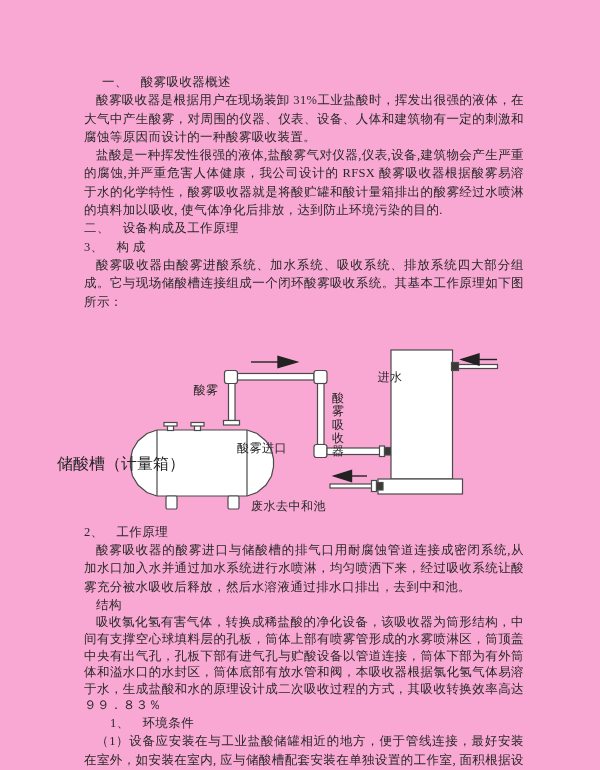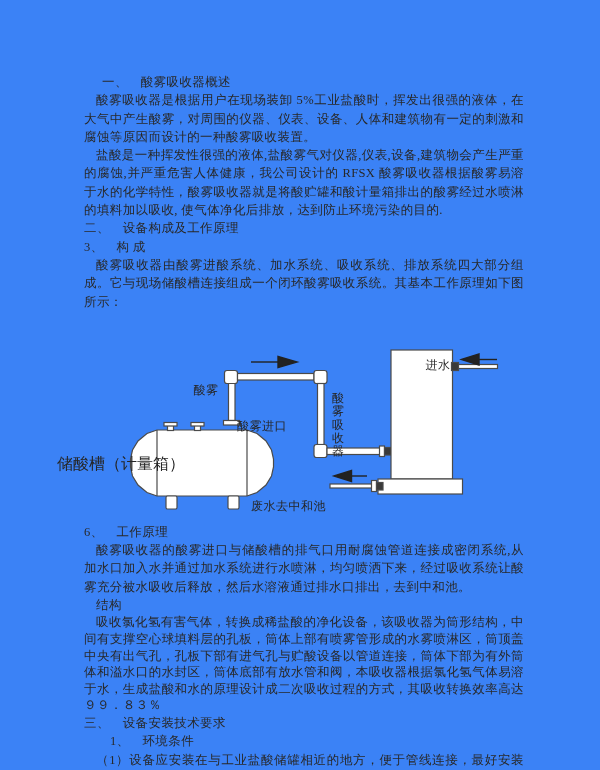--- a/index.html
+++ b/index.html
@@ -6,21 +6,21 @@
   body{
     width:600px;height:770px;
     background:#fefefe;
     font-family:"Liberation Serif","DejaVu Serif",serif;
     color:#282828;
   }
   .page{
     position:relative;
     width:600px;height:770px;
     overflow:hidden;
-    background:#3b82f6;
+    background:#f9a8d4;
   }
   .doc{
     padding:73px 76px 0 84px;
     font-size:12.5px;
     line-height:18.3px;
     letter-spacing:0.4px;
     text-align:justify;
   }
   .doc p, .doc h3{margin:0;font-size:12.5px;font-weight:normal;}
   .h-num1{padding-left:18px;}
@@ -43,39 +43,39 @@
     position:absolute;
     font-size:12px;
     line-height:13px;
     letter-spacing:0.5px;
     color:#262626;
     text-align:center;
     text-indent:0;
   }
   .lbl-tank{left:55px;top:146px;width:132px;font-size:16px;letter-spacing:0;}
   .lbl-mist{left:186px;top:73px;width:40px;}
-  .lbl-inlet{left:227px;top:109px;width:70px;}
-  .lbl-water{left:370px;top:48px;width:40px;margin-left:48px;}
+  .lbl-inlet{left:227px;top:131px;width:70px;}
+  .lbl-water{left:370px;top:60px;width:40px;}
   .lbl-waste{left:230px;top:189px;width:96px;text-align:right;}
   .lbl-absorber{
     left:331px;top:81px;width:14px;
     word-break:break-all;
     line-height:13.4px;
     letter-spacing:0;
   }
 </style>
 </head>
 <body>
 
 <div class="page">
   <div class="doc">
 
     <h3 class="h-num1">一、　酸雾吸收器概述</h3>
 
-    <p class="indent gap-lg">酸雾吸收器是根据用户在现场装卸 5%工业盐酸时，挥发出很强的液体，在大气中产生酸雾，对周围的仪器、仪表、设备、人体和建筑物有一定的刺激和腐蚀等原因而设计的一种酸雾吸收装置。</p>
+    <p class="indent gap-lg">酸雾吸收器是根据用户在现场装卸 31%工业盐酸时，挥发出很强的液体，在大气中产生酸雾，对周围的仪器、仪表、设备、人体和建筑物有一定的刺激和腐蚀等原因而设计的一种酸雾吸收装置。</p>
     <p class="indent">盐酸是一种挥发性很强的液体,盐酸雾气对仪器,仪表,设备,建筑物会产生严重的腐蚀,并严重危害人体健康，我公司设计的 RFSX 酸雾吸收器根据酸雾易溶于水的化学特性，酸雾吸收器就是将酸贮罐和酸计量箱排出的酸雾经过水喷淋的填料加以吸收, 使气体净化后排放，达到防止环境污染的目的.</p>
 
     <h3 class="gap-md">二、　设备构成及工作原理</h3>
     <h3>3、　构  成</h3>
     <p class="indent">酸雾吸收器由酸雾进酸系统、加水系统、吸收系统、排放系统四大部分组成。它与现场储酸槽连接组成一个闭环酸雾吸收系统。其基本工作原理如下图所示：</p>
 
     <div class="diagram">
       <svg width="600" height="212" viewBox="0 305 600 212">
         <g stroke="#4a4a4a" stroke-width="1.2" fill="#ffffff">
 
@@ -124,23 +124,22 @@
         </g>
       </svg>
       <div class="dlabel lbl-tank">储酸槽（计量箱）</div>
       <div class="dlabel lbl-mist">酸雾</div>
       <div class="dlabel lbl-inlet">酸雾进口</div>
       <div class="dlabel lbl-absorber">酸雾吸收器</div>
       <div class="dlabel lbl-water">进水</div>
       <div class="dlabel lbl-waste">废水去中和池</div>
     </div>
 
-    <h3 class="gap-sm">6、　工作原理</h3>
+    <h3 class="gap-sm">2、　工作原理</h3>
     <p class="indent">酸雾吸收器的酸雾进口与储酸槽的排气口用耐腐蚀管道连接成密闭系统,从加水口加入水并通过加水系统进行水喷淋，均匀喷洒下来，经过吸收系统让酸雾充分被水吸收后释放，然后水溶液通过排水口排出，去到中和池。</p>
     <p class="indent">结构</p>
     <p class="indent tight">吸收氯化氢有害气体，转换成稀盐酸的净化设备，该吸收器为筒形结构，中间有支撑空心球填料层的孔板，筒体上部有喷雾管形成的水雾喷淋区，筒顶盖中央有出气孔，孔板下部有进气孔与贮酸设备以管道连接，筒体下部为有外筒体和溢水口的水封区，筒体底部有放水管和阀，本吸收器根据氯化氢气体易溶于水，生成盐酸和水的原理设计成二次吸收过程的方式，其吸收转换效率高达９９．８３％</p>
 
-    <h3 class="gap-md">三、　设备安装技术要求</h3>
     <h3 class="sub-indent">1、　环境条件</h3>
     <p class="indent">（1）设备应安装在与工业盐酸储罐相近的地方，便于管线连接，最好安装在室外，如安装在室内, 应与储酸槽配套安装在单独设置的工作室, 面积根据设备型号及储酸槽的大小而</p>
 
   </div>
 </div>
 
 </body></html>

